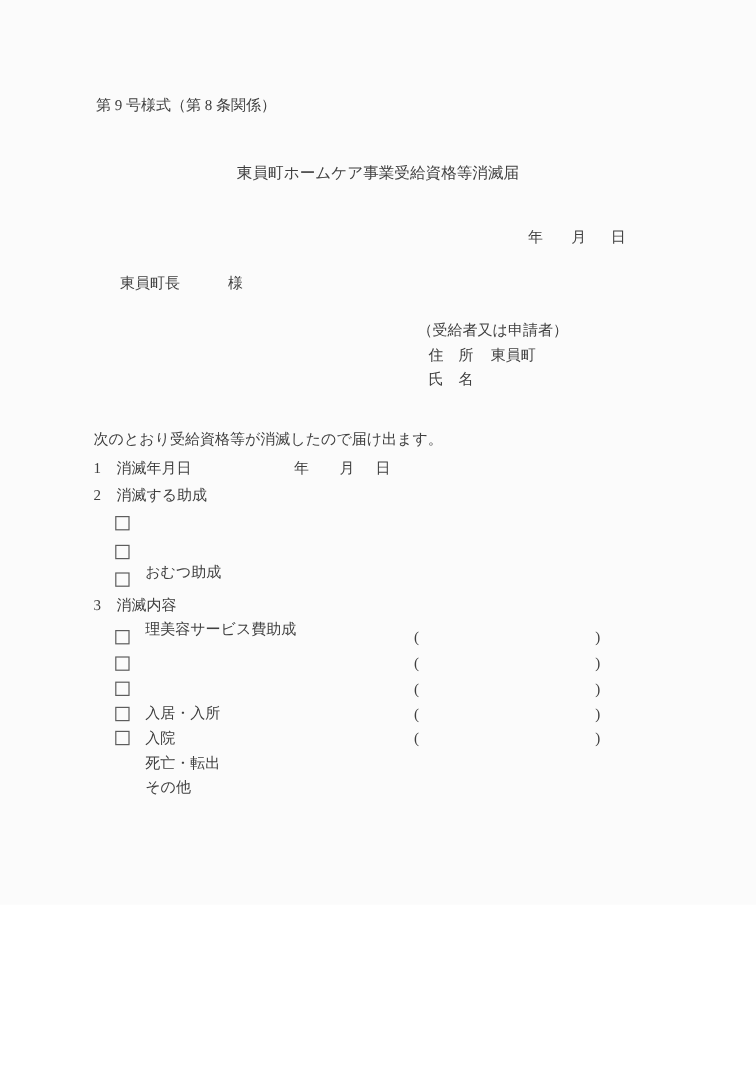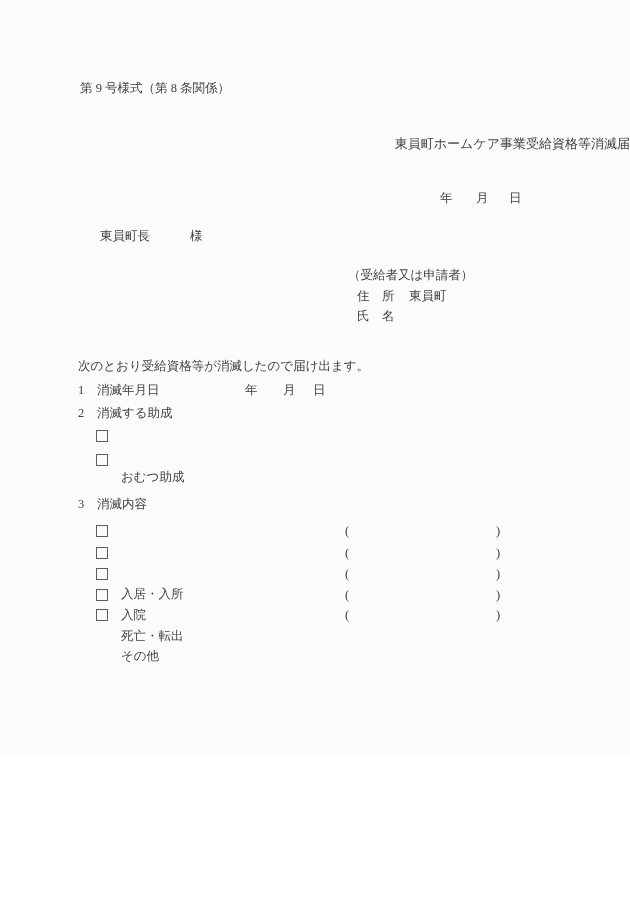--- a/index.html
+++ b/index.html
@@ -22,21 +22,21 @@
     position: absolute;
     white-space: pre;
   }
   .abs {
     position: absolute;
     white-space: pre;
   }
   .title-line {
     left: 0;
     width: 100%;
-    text-align: right;
+    text-align: center;
     font-size: 13px;
   }
   .row {
     position: absolute;
     left: 0;
     width: 100%;
     height: 16px;
   }
   .checkbox {
     position: absolute;
@@ -107,20 +107,24 @@
 
   <div class="row" style="top:428px;">
     <span class="checkbox"></span>
     <span class="row-label">おむつ助成</span>
   </div>
 
   <div class="row" style="top:452px;">
     <span class="checkbox"></span>
   </div>
 
+  <div class="row" style="top:475px;">
+    <span class="checkbox"></span>
+    <span class="row-label">理美容サービス費助成</span>
+  </div>
 
   <div class="row" style="top:496px;">
     <span class="item-number">3</span>
     <span class="item-heading">消滅内容</span>
   </div>
 
   <div class="row" style="top:523px;">
     <span class="checkbox"></span>
     <span class="paren-open">(</span>
     <span class="paren-close">)</span>

